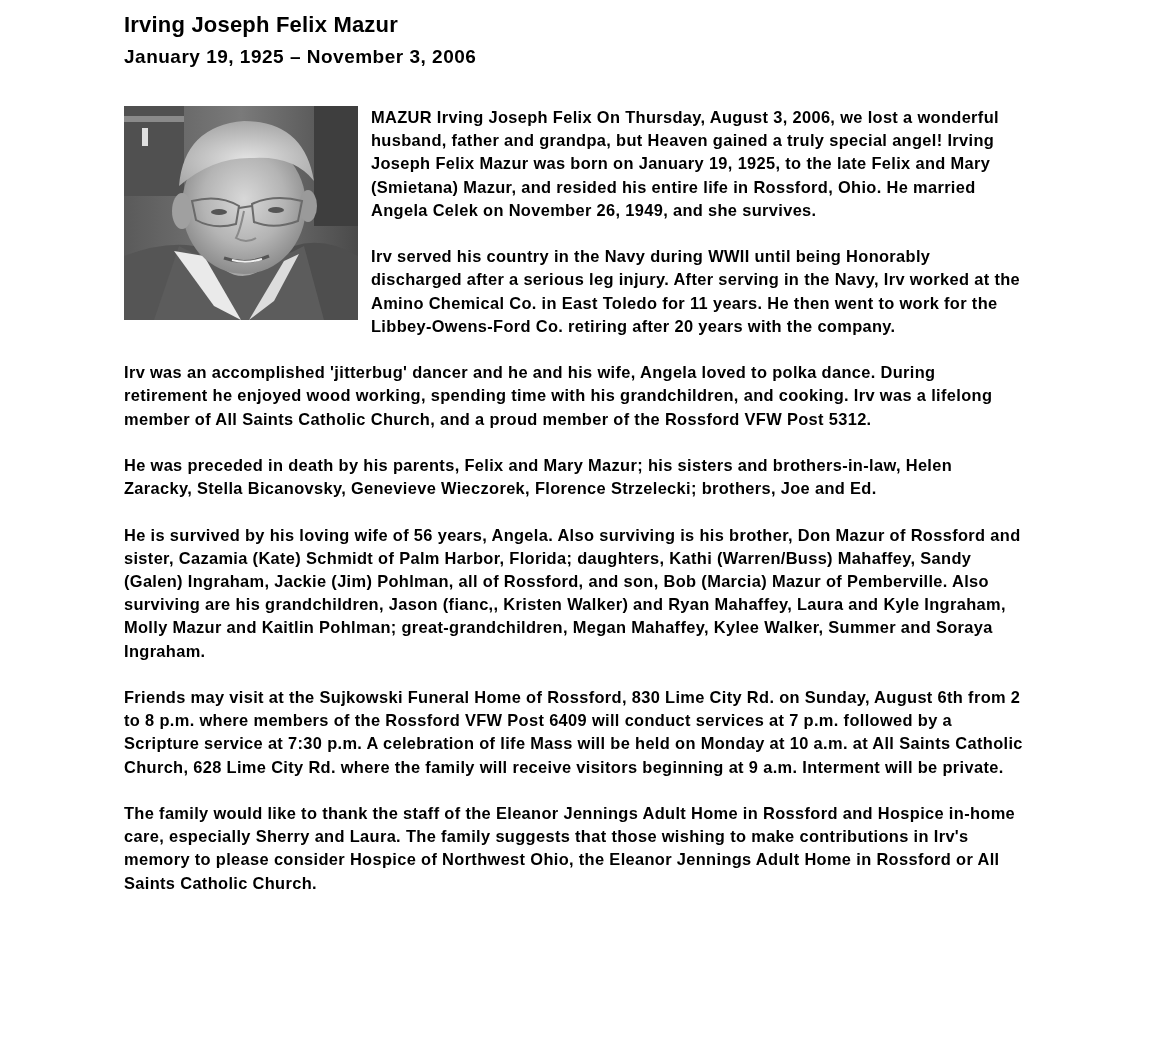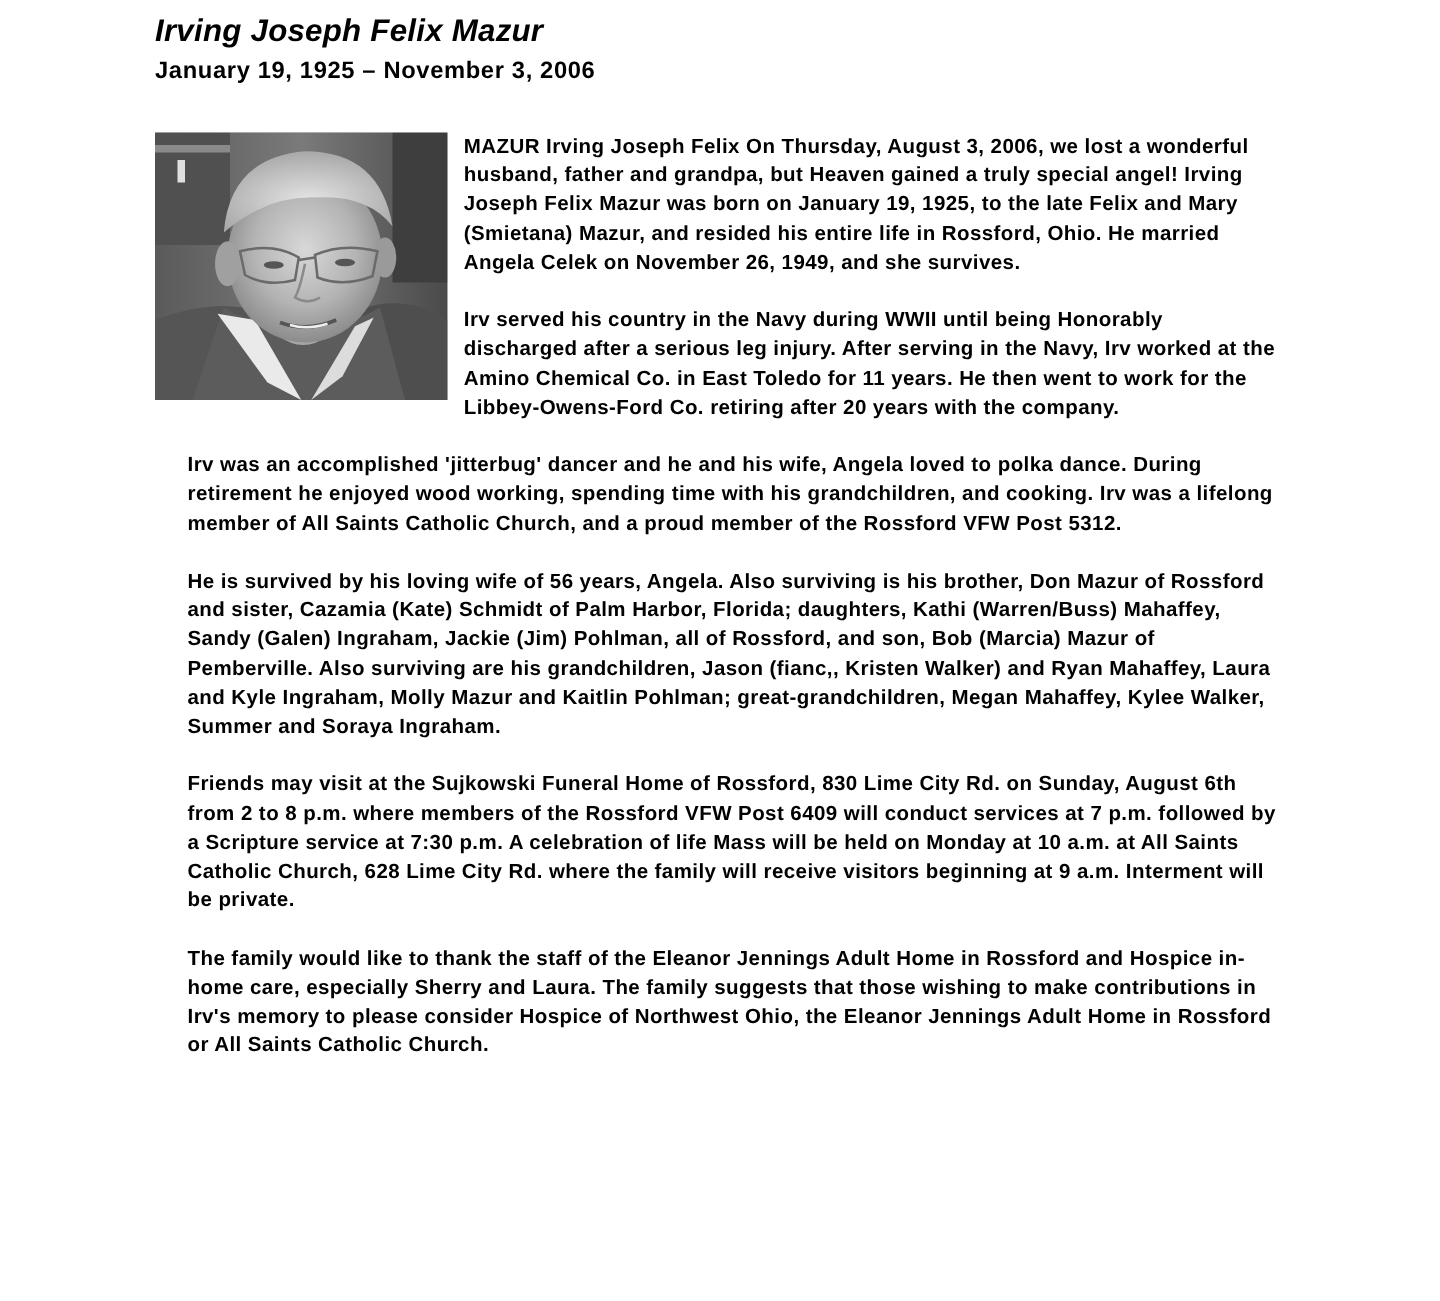--- a/index.html
+++ b/index.html
@@ -15,45 +15,43 @@
       color: #000000;
       font-family: "Liberation Sans", "DejaVu Sans", sans-serif;
     }
     .page {
       position: absolute;
       left: 124px;
       top: 8px;
       width: 900px;
     }
     .name-title {
-      font-size: 25px;
+      font-size: 22px;
       font-weight: bold;
       margin: 0;
       line-height: 34px;
       letter-spacing: 0.2px;
-      font-style: italic;
     }
     .dates {
       font-size: 19px;
       font-weight: bold;
       margin: 0;
       line-height: 30px;
       letter-spacing: 0.5px;
     }
     .obit-body {
       margin-top: 34px;
       font-size: 16.4px;
       font-weight: bold;
       line-height: 23.2px;
       letter-spacing: 0.35px;
       width: 900px;
     }
     .obit-body p {
       margin: 0 0 23.2px 0;
-      padding-left: 26px;
     }
     .photo {
       float: left;
       width: 234px;
       height: 214px;
       margin: 0 13px 6px 0;
       position: relative;
       overflow: hidden;
       background: #6a6a6a;
     }
@@ -122,17 +120,18 @@
         <path d="M120 105 Q116 125 112 132 Q122 138 132 132" fill="none" stroke="#8a8a8a" stroke-width="2"></path>
 
         <path d="M100 152 Q122 160 145 150" fill="none" stroke="#555555" stroke-width="3"></path>
         <path d="M108 154 Q122 158 138 153" fill="none" stroke="#f0f0f0" stroke-width="2"></path>
       </svg>
     </div>
 
     <p>MAZUR Irving Joseph Felix On Thursday, August 3, 2006, we lost a wonderful husband, father and grandpa, but Heaven gained a truly special angel! Irving Joseph Felix Mazur was born on January 19, 1925, to the late Felix and Mary (Smietana) Mazur, and resided his entire life in Rossford, Ohio. He married Angela Celek on November 26, 1949, and she survives.</p>
     <p>Irv served his country in the Navy during WWII until being Honorably discharged after a serious leg injury. After serving in the Navy, Irv worked at the Amino Chemical Co. in East Toledo for 11 years. He then went to work for the Libbey-Owens-Ford Co. retiring after 20 years with the company.</p>
     <p>Irv was an accomplished 'jitterbug' dancer and he and his wife, Angela loved to polka dance. During retirement he enjoyed wood working, spending time with his grandchildren, and cooking. Irv was a lifelong member of All Saints Catholic Church, and a proud member of the Rossford VFW Post 5312.</p>
+    <p>He was preceded in death by his parents, Felix and Mary Mazur; his sisters and brothers-in-law, Helen Zaracky, Stella Bicanovsky, Genevieve Wieczorek, Florence Strzelecki; brothers, Joe and Ed.</p>
     <p>He is survived by his loving wife of 56 years, Angela. Also surviving is his brother, Don Mazur of Rossford and sister, Cazamia (Kate) Schmidt of Palm Harbor, Florida; daughters, Kathi (Warren/Buss) Mahaffey, Sandy (Galen) Ingraham, Jackie (Jim) Pohlman, all of Rossford, and son, Bob (Marcia) Mazur of Pemberville. Also surviving are his grandchildren, Jason (fianc,, Kristen Walker) and Ryan Mahaffey, Laura and Kyle Ingraham, Molly Mazur and Kaitlin Pohlman; great-grandchildren, Megan Mahaffey, Kylee Walker, Summer and Soraya Ingraham.</p>
     <p>Friends may visit at the Sujkowski Funeral Home of Rossford, 830 Lime City Rd. on Sunday, August 6th from 2 to 8 p.m. where members of the Rossford VFW Post 6409 will conduct services at 7 p.m. followed by a Scripture service at 7:30 p.m. A celebration of life Mass will be held on Monday at 10 a.m. at All Saints Catholic Church, 628 Lime City Rd. where the family will receive visitors beginning at 9 a.m. Interment will be private.</p>
     <p>The family would like to thank the staff of the Eleanor Jennings Adult Home in Rossford and Hospice in-home care, especially Sherry and Laura. The family suggests that those wishing to make contributions in Irv's memory to please consider Hospice of Northwest Ohio, the Eleanor Jennings Adult Home in Rossford or All Saints Catholic Church.</p>
   </div>
 </div>
 
 </body></html>

